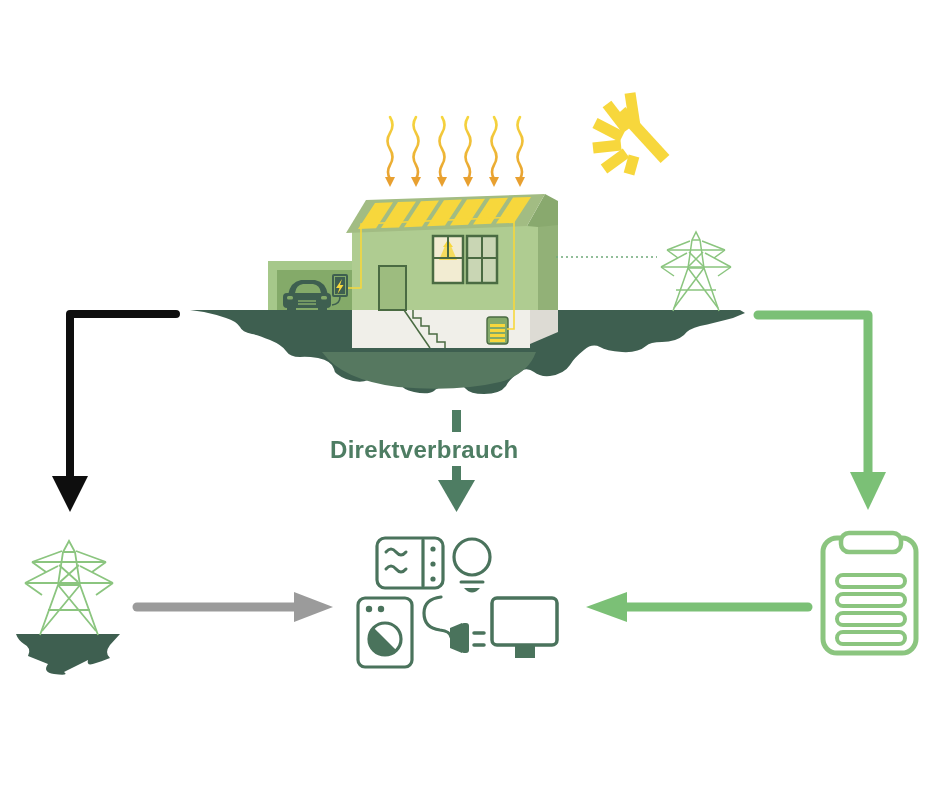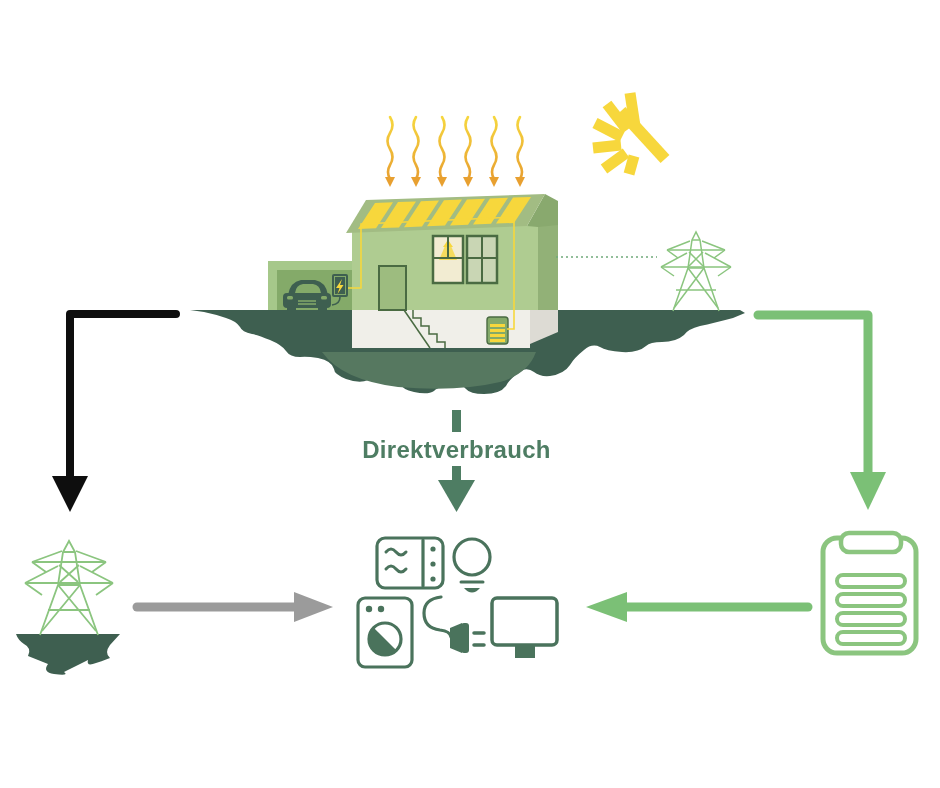--- a/index.html
+++ b/index.html
@@ -7,21 +7,20 @@
     position:relative;
     width:940px;height:788px;
     background:#ffffff;
     overflow:hidden;
     font-family:"Liberation Sans", sans-serif;
   }
   .scene{position:absolute;left:0;top:0;}
   .flow-label{
     position:absolute;
     left:330px;top:436px;width:253px;
-    text-align:center;
     font-size:24px;
     font-weight:bold;
     letter-spacing:0.3px;
     color:var(--text-green,#4E7D63);
   }
 </style>
 </head>
 <body>
 
 <div class="canvas">

